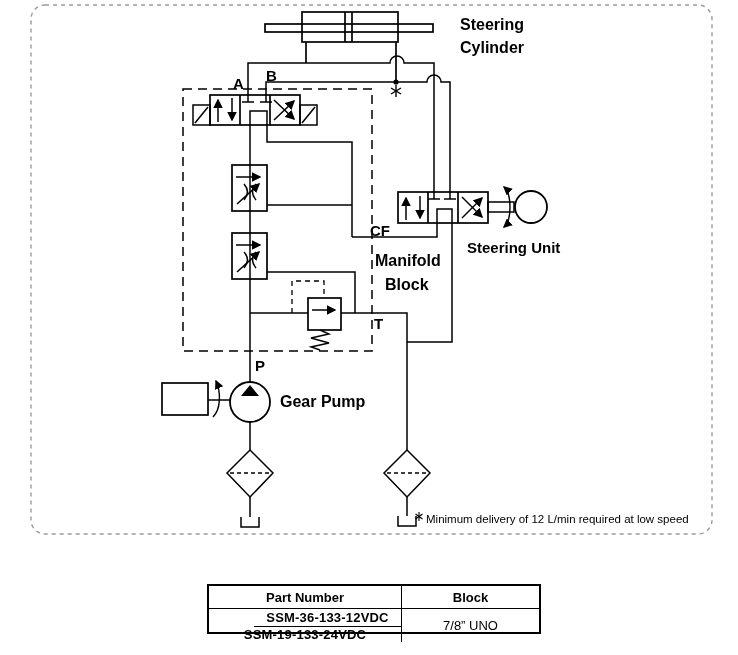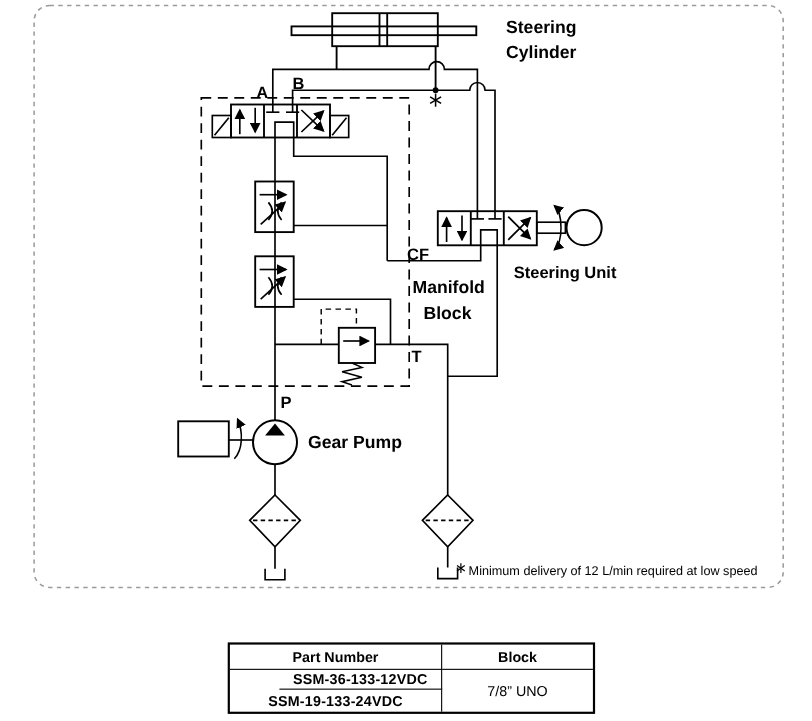--- a/index.html
+++ b/index.html
@@ -3,21 +3,21 @@
 <meta charset="utf-8">
 <style>
   html,body{margin:0;padding:0;background:#fff;}
   body{width:738px;height:655px;position:relative;font-family:"Liberation Sans",sans-serif;}
   #stage{position:absolute;left:0;top:0;width:679px;height:655px;}
   svg text{fill:#000;}
   .lbl{font-weight:bold;font-family:"Liberation Sans",sans-serif;}
   .note{font-family:"Liberation Sans",sans-serif;font-weight:normal;}
   
   #parts-table{
-    position:absolute;left:207px;top:584px;width:334px;height:65px;
+    position:absolute;left:207px;top:584px;width:334px;height:50px;
     border:2px solid #000;box-sizing:border-box;
     display:grid;grid-template-columns:193px 1fr;grid-template-rows:23px 18px 1fr;
     font-size:13px;color:#000;background:#fff;
   }
   #parts-table .cell{display:flex;align-items:center;justify-content:center;box-sizing:border-box;}
   .col-divider{border-right:1.5px solid #000;}
   .hdr{font-weight:bold;border-bottom:1.5px solid #000;font-size:13px;}
   .pn{font-weight:bold;font-size:13px;letter-spacing:.2px;}
   .pn-top{border-bottom:1.5px solid #000;margin-left:45px;}
   .ports-cell{grid-column:2;grid-row:2/4;font-weight:normal;}

